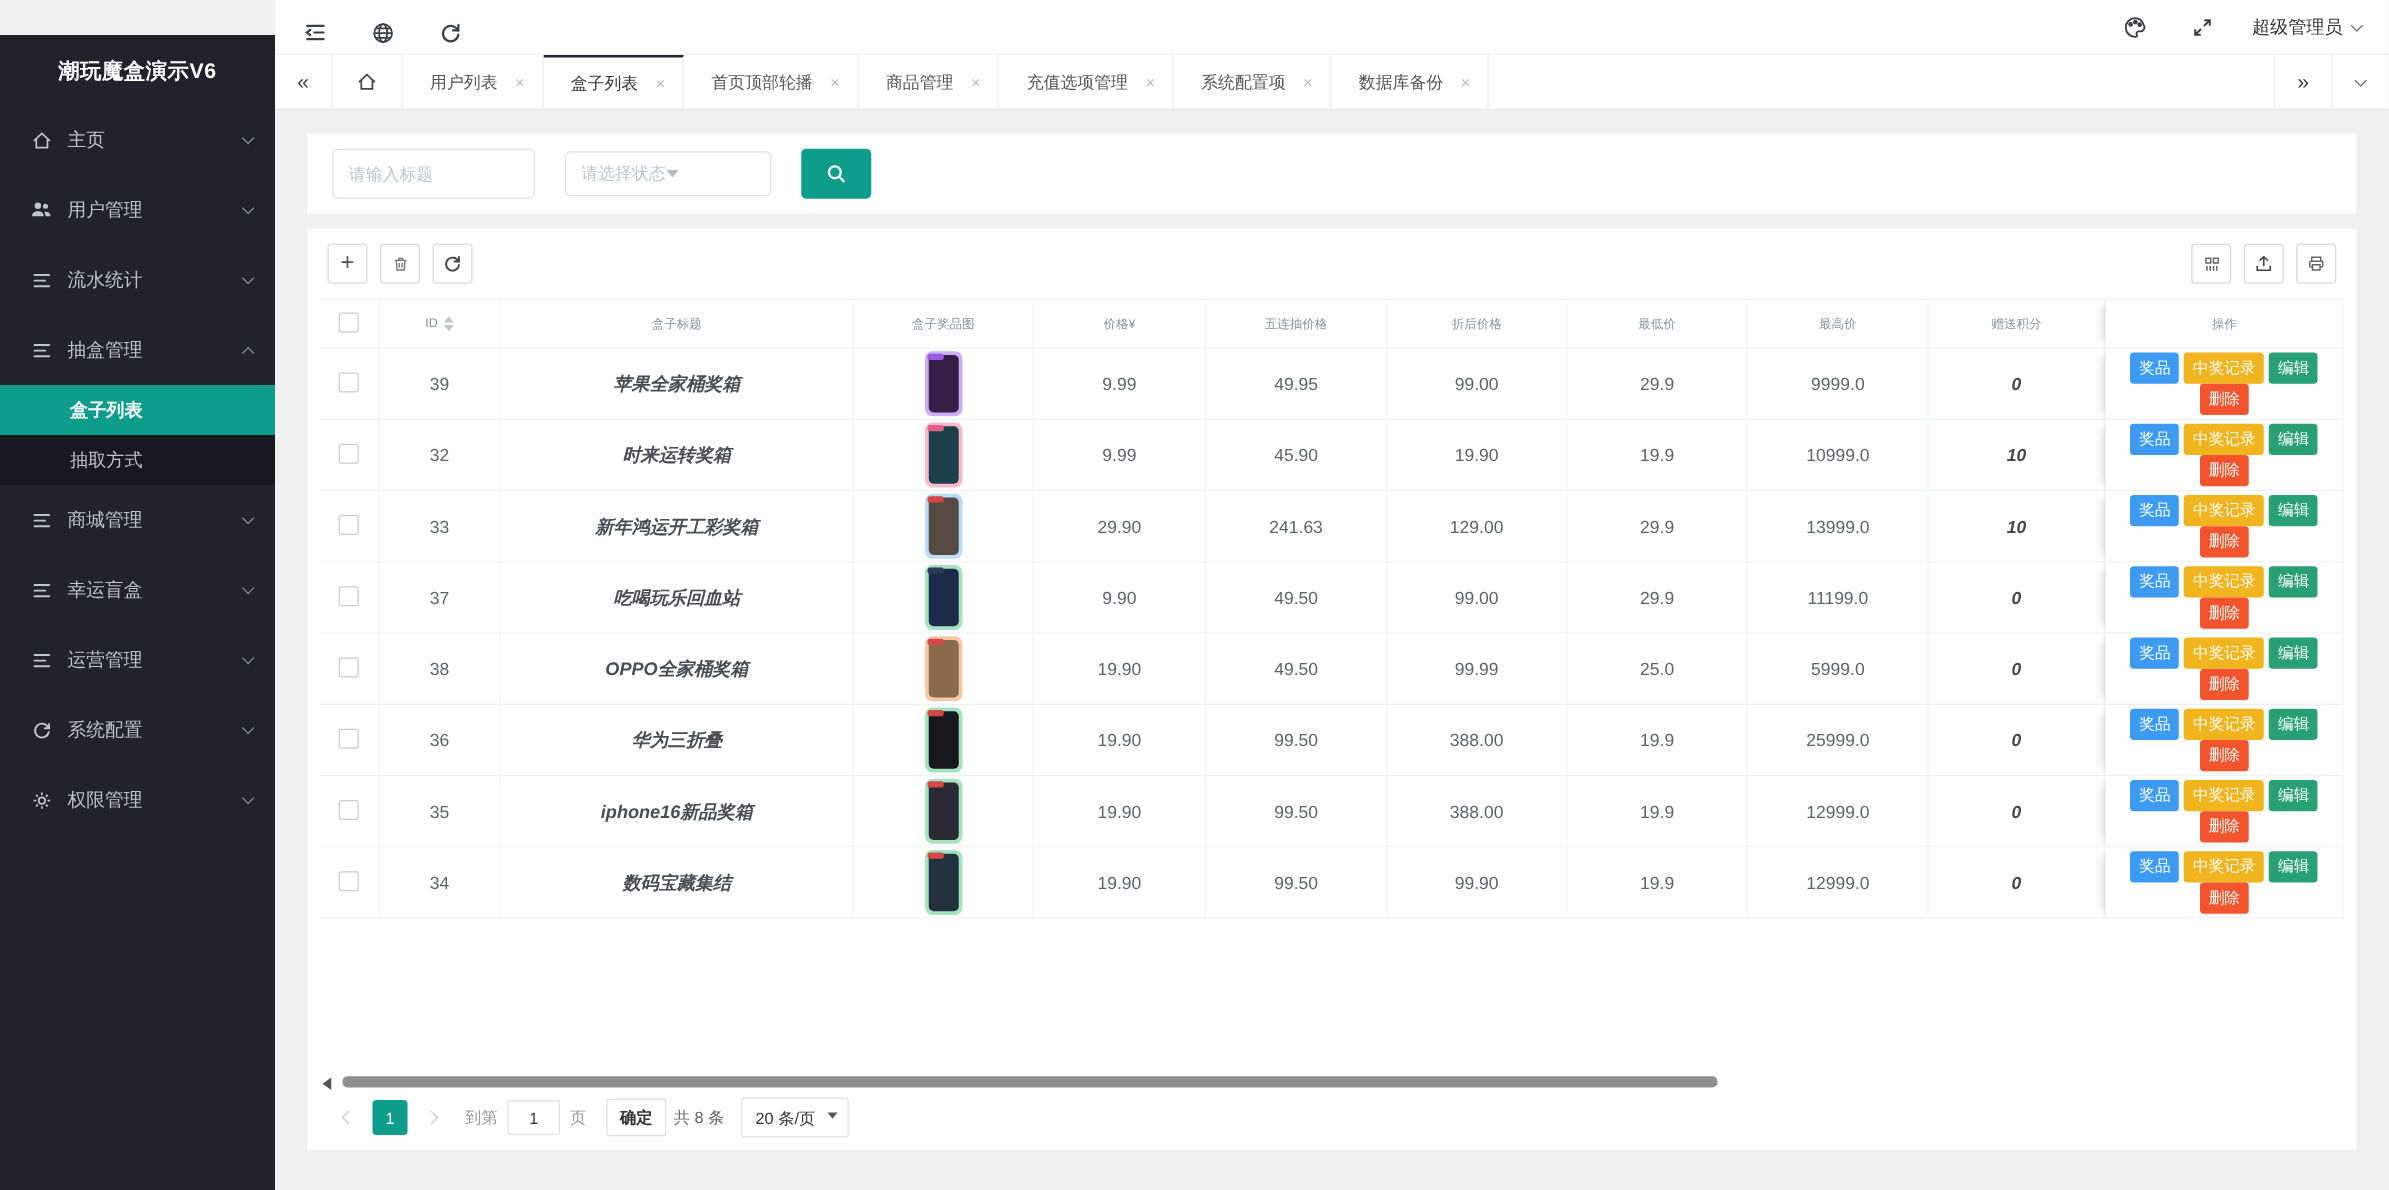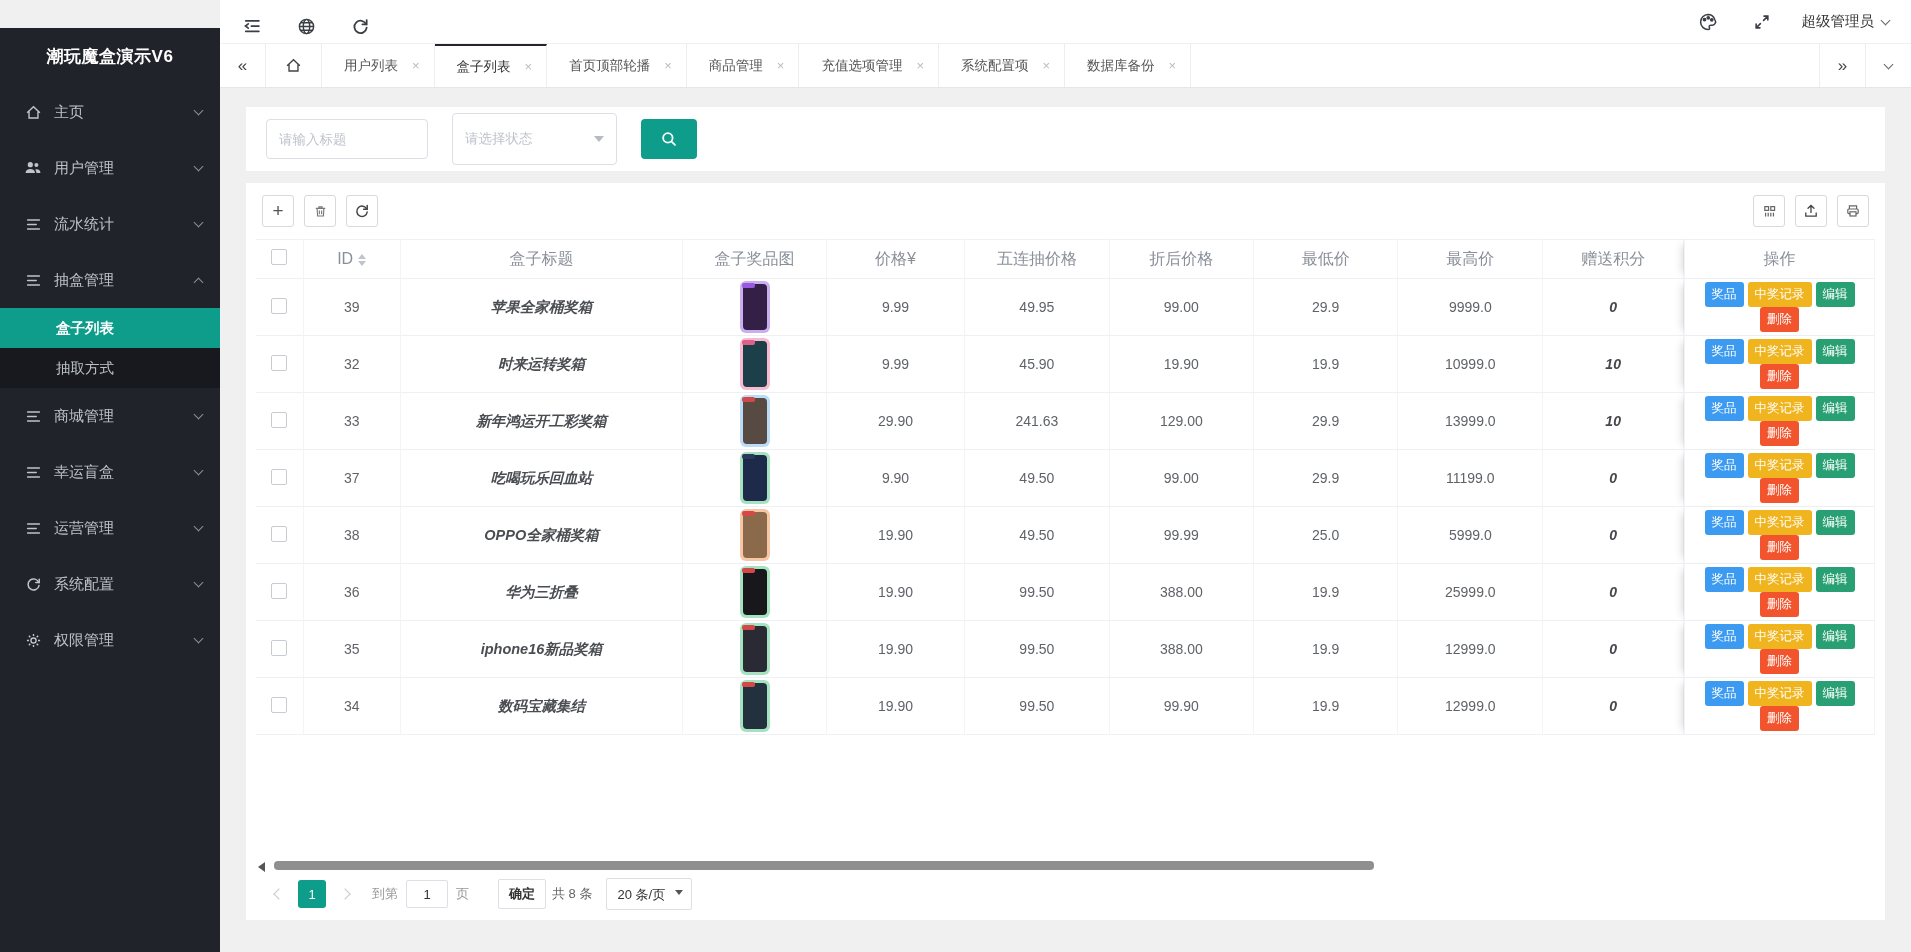--- a/index.html
+++ b/index.html
@@ -35,36 +35,36 @@
   .tab .x { margin-left:14px; color:#bbb; font-size:13px; }
   .tab.active { border-top:2px solid #23272d; color:#333; }
   .tab-fill { flex:1; }
 
   .content { flex:1; padding:19px 26px 0 26px; overflow:hidden; }
 
   
   .search-card { background:#fff; height:64px; display:flex; align-items:center; padding:0 20px; }
   .inp { width:162px; height:40px; border:1px solid #dcdfe6; border-radius:4px; padding:0 12px; font-size:13.5px; color:#333; outline:none; }
   .inp::placeholder { color:#bfc3cb; }
-  .fake-select { width:165px; height:52px; border:1px solid #dcdfe6; border-radius:4px; padding:0 12px; font-size:13.5px; color:#bfc3cb; display:flex; align-items:center; justify-content:space-between; margin-left:24px; cursor:pointer; }
+  .fake-select { width:165px; height:36px; border:1px solid #dcdfe6; border-radius:4px; padding:0 12px; font-size:13.5px; color:#bfc3cb; display:flex; align-items:center; margin-left:24px; cursor:pointer; }
   .tri-down { width:0; height:0; border-left:5px solid transparent; border-right:5px solid transparent; border-top:6px solid #b6bac2; }
   .search-btn { width:56px; height:40px; background:var(--accent,#0e9c8b); border:none; border-radius:4px; margin-left:24px; display:flex; align-items:center; justify-content:center; cursor:pointer; }
 
   
   .table-card { background:#fff; margin-top:12px; height:737px; display:flex; flex-direction:column; }
   .toolbar { height:56px; display:flex; align-items:center; padding:0 16px; }
   .tb-btn { width:32px; height:32px; border:1px solid #d9d9d9; border-radius:3px; background:#fff; display:inline-flex; align-items:center; justify-content:center; margin-right:10px; color:#555; font-size:19px; cursor:pointer; }
   .tb-right { margin-left:auto; display:flex; }
   .tb-right .tb-btn { margin-right:0; margin-left:10px; }
 
   .table-wrap { margin:0 10px; overflow-x:auto; overflow-y:hidden; scrollbar-width:none; }
   .table-wrap::-webkit-scrollbar { display:none; }
   table { border-collapse:separate; border-spacing:0; table-layout:fixed; }
   th, td { border-bottom:1px solid #eef1f4; border-right:1px solid #f2f4f7; text-align:center; vertical-align:middle; background:#fff; }
-  th { height:40px; font-size:16px; color:#8a9099; font-weight:normal; border-top:1px solid #eef1f4; }
+  th { height:40px; font-size:10px; color:#8a9099; font-weight:normal; border-top:1px solid #eef1f4; }
   td { height:57px; font-size:14px; color:#5f6368; }
   td.cell-title { font-weight:bold; font-style:italic; color:#4a4d52; font-size:14.5px; }
   td.cell-points { font-weight:bold; font-style:italic; color:#45484d; }
   th.op, td.op { position:sticky; right:0; z-index:3; box-shadow:-8px 0 8px -6px rgba(0,0,0,.15); border-left:1px solid #f2f4f7; }
   .cb { width:16px; height:16px; border:1px solid #c8ccd2; border-radius:2px; background:#fff; display:inline-block; cursor:pointer; }
   .sort-caret { display:inline-flex; flex-direction:column; margin-left:5px; vertical-align:middle; }
   .sort-caret i { width:0; height:0; border-left:4.5px solid transparent; border-right:4.5px solid transparent; display:block; }
   .sort-caret .up { border-bottom:5.5px solid #c0c4cc; margin-bottom:2px; }
   .sort-caret .dn { border-top:5.5px solid #c0c4cc; }
   .prize-card { width:30px; height:52px; border-radius:6px; padding:3px; margin:0 auto; position:relative; }
@@ -79,21 +79,21 @@
   .hscroll .thumb { position:absolute; left:18px; top:3px; width:1100px; height:9px; background:var(--scrollbar-thumb,#8f8f8f); border-radius:4px; cursor:grab; }
 
   .pager { height:46px; display:flex; align-items:center; padding:0 20px 6px 20px; font-size:13px; color:#999; }
   .pg-nav { width:26px; height:26px; display:flex; align-items:center; justify-content:center; cursor:pointer; }
   .pg-chev { width:8px; height:8px; border-right:1.5px solid #c6c9cf; border-bottom:1.5px solid #c6c9cf; }
   .pg-chev.left { transform:rotate(135deg); }
   .pg-chev.right { transform:rotate(-45deg); }
   .pg-cur { min-width:28px; height:28px; background:var(--accent,#0e9c8b); color:#fff; border-radius:3px; display:flex; align-items:center; justify-content:center; font-size:13px; margin:0 6px; cursor:pointer; }
   .pg-goto { margin-left:14px; }
   .pg-input { width:42px; height:28px; border:1px solid #dcdfe6; border-radius:2px; text-align:center; font-size:13px; color:#333; margin:0 8px; outline:none; }
-  .pg-confirm { height:30px; border:1px solid #dcdfe6; background:#fff; border-radius:2px; padding:0 10px; font-size:13px; color:#333; font-weight:bold; margin-left:29px; cursor:pointer; }
+  .pg-confirm { height:30px; border:1px solid #dcdfe6; background:#fff; border-radius:2px; padding:0 10px; font-size:13px; color:#333; font-weight:bold; margin-left:16px; cursor:pointer; }
   .pg-total { margin-left:6px; color:#666; }
   .pg-size { position:relative; margin-left:14px; }
   .pg-size select { appearance:none; -webkit-appearance:none; height:32px; border:1px solid #dcdfe6; border-radius:2px; background:#fff; font-size:13px; color:#333; padding:0 26px 0 10px; outline:none; cursor:pointer; }
   .pg-size .tri-down { position:absolute; right:9px; top:12px; border-top-color:#555; border-left-width:4px; border-right-width:4px; border-top-width:5px; }
 </style>
 </head>
 <body>
 
 <aside class="sidebar">
   <div class="side-title">潮玩魔盒演示V6</div>

